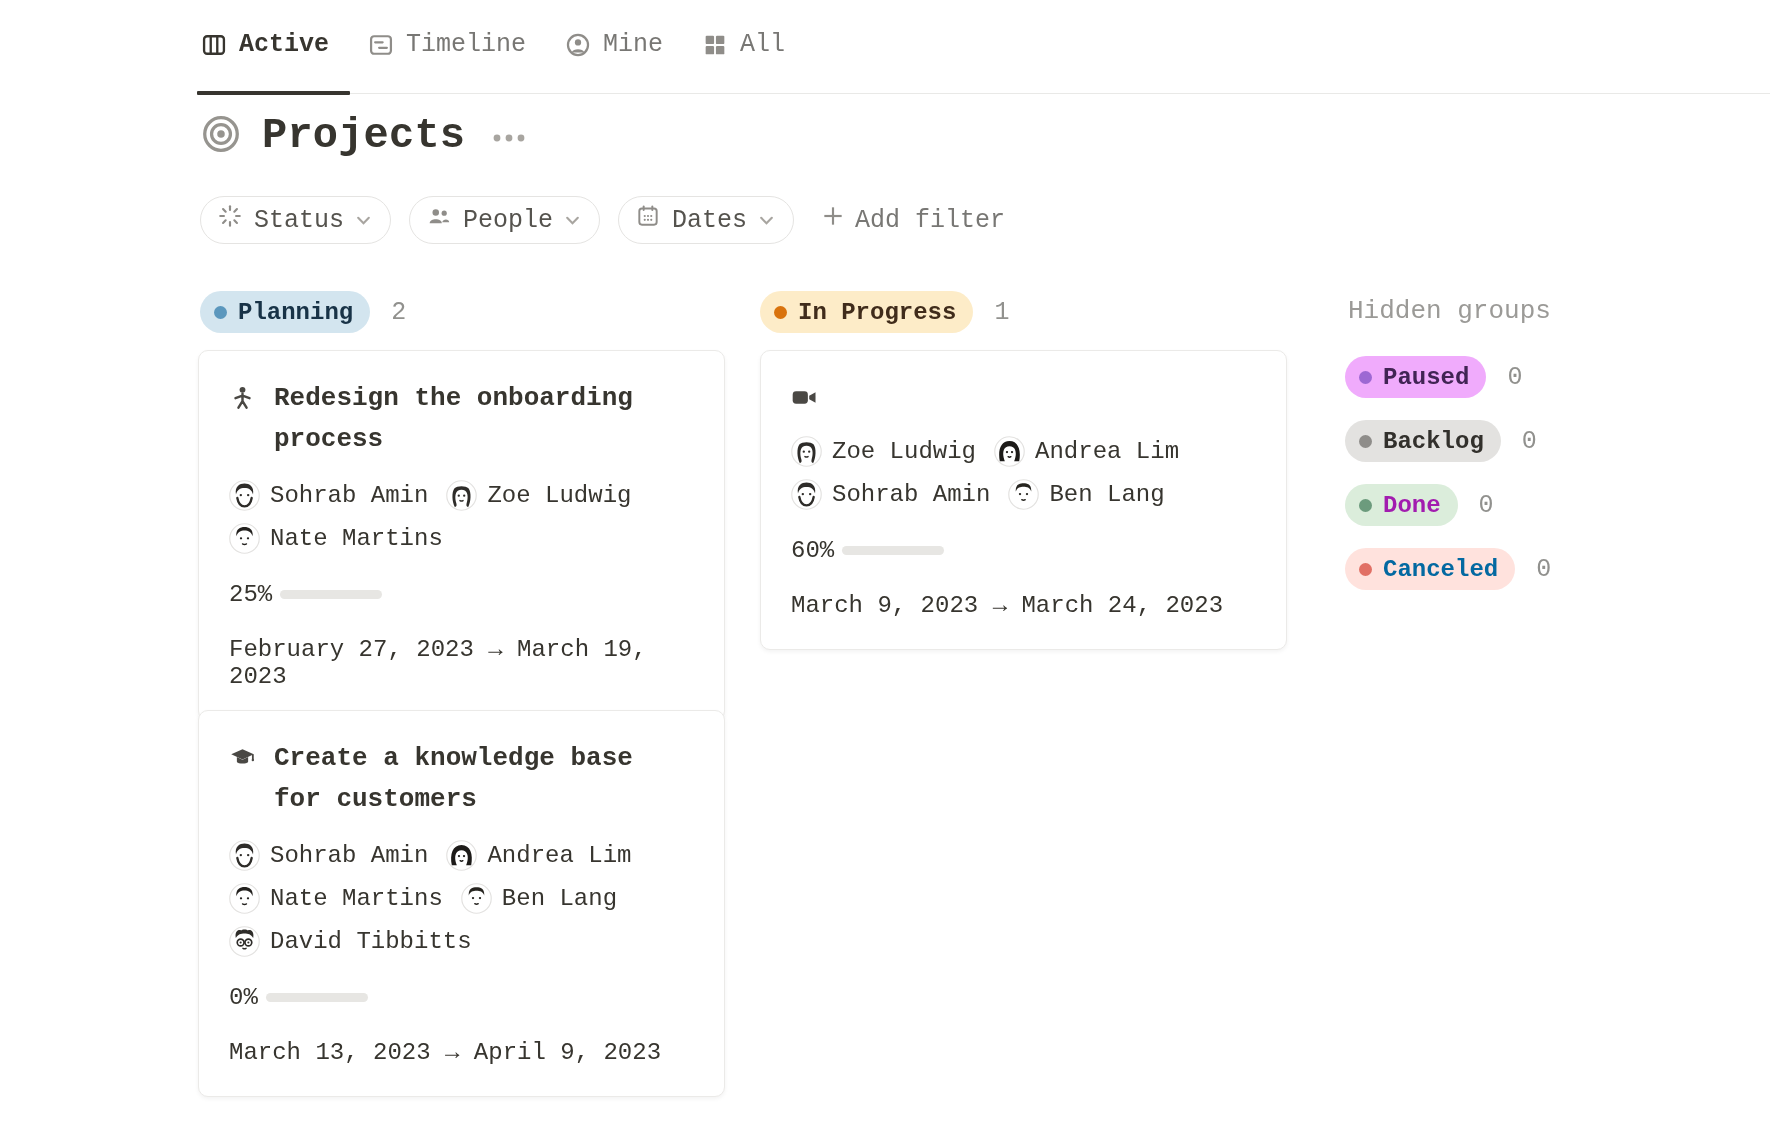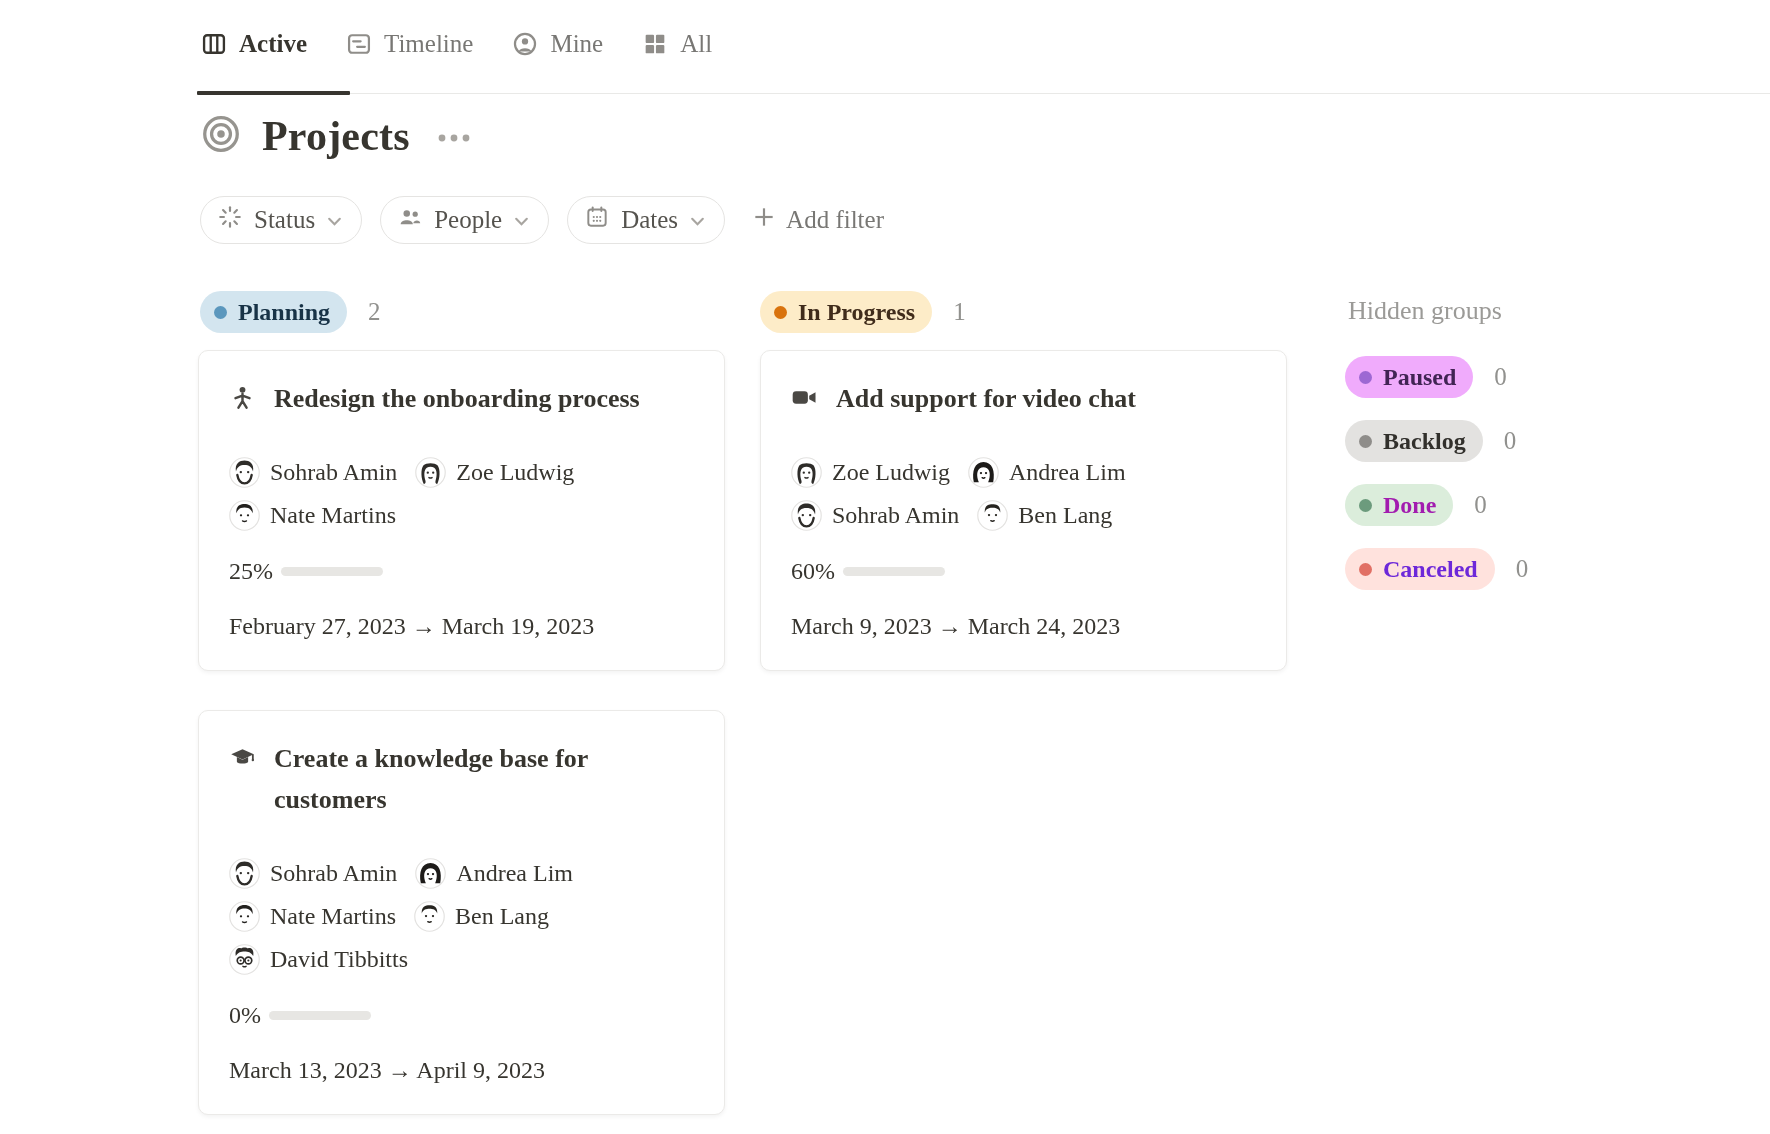--- a/index.html
+++ b/index.html
@@ -1,17 +1,17 @@
 <!DOCTYPE html>
 <html><head>
 <meta charset="utf-8">
 <style>
   html,body{margin:0;padding:0;background:#ffffff;}
   .canvas{position:relative;width:1770px;height:1134px;background:#ffffff;overflow:hidden;
-          font-family:Liberation Serif, serif;color:#37352f;}
+          font-family:Liberation Mono, monospace;color:#37352f;}
 
   
   .tabbar{position:absolute;left:0;top:0;right:0;height:94px;}
   .tabbar .divider{position:absolute;left:200px;right:0;bottom:0;height:1px;background:#e9e9e7;}
   .tabs{position:absolute;left:200px;top:30px;display:flex;gap:38px;align-items:center;}
   .tab{display:flex;align-items:center;gap:11px;font-size:25px;color:#787774;cursor:pointer;}
   .tab.active{color:#37352f;font-weight:600;}
   .tab svg{display:block;}
   .active-underline{position:absolute;left:197px;bottom:-1px;width:153px;height:4px;background:#37352f;border-radius:1px;}
 
@@ -32,21 +32,21 @@
          border-radius:21px;font-size:24px;font-weight:600;cursor:pointer;}
   .dot{width:13px;height:13px;border-radius:50%;flex:0 0 auto;}
   .gcount{font-size:25px;color:#91918e;margin-left:21px;}
 
   
   .card{position:absolute;width:527px;box-sizing:border-box;background:#fff;border:1px solid #ebeae8;
         border-radius:10px;box-shadow:0 2px 4px rgba(15,15,15,.05);padding:27px 32px 30px 30px;cursor:pointer;}
   .card-title-row{display:flex;gap:18px;}
   .card-icon{flex:0 0 auto;margin-top:6px;}
   .card-title{font-size:26px;font-weight:600;line-height:41px;max-width:378px;color:#37352f;}
-  .people{display:flex;flex-wrap:wrap;column-gap:18px;row-gap:12px;margin-top:38px;align-items:flex-end;}
+  .people{display:flex;flex-wrap:wrap;column-gap:18px;row-gap:12px;margin-top:20px;align-items:flex-end;}
   .person{display:flex;align-items:center;gap:10px;}
   .av{width:31px;height:31px;display:block;}
   .pname{font-size:24px;color:#37352f;white-space:nowrap;}
   .progress-row{display:flex;align-items:center;gap:8px;margin-top:27px;}
   .plabel{font-size:24px;color:#37352f;}
   .bar{width:102px;height:9px;border-radius:5px;overflow:hidden;}
   .bar-fill{height:100%;border-radius:5px;}
   .dates{margin-top:28px;font-size:24px;color:#37352f;}
 
   
@@ -372,21 +372,20 @@
   </div>
 
   <div class="card" style="left:760px;top:350px;">
     <div class="card-title-row">
       <span class="card-icon">
         <svg width="27" height="27" viewBox="0 0 24 24" fill="#4a4844">
             <rect x="1.5" y="6.5" width="13.5" height="11" rx="3"></rect>
             <path d="M21.8 7.4 L16.2 10.4 L16.2 13.6 L21.8 16.6 Z"></path>
           </svg>
       </span>
-      <span class="card-title">Add support for video chat</span>
     </div>
     <div class="people">
       <span class="person">
         <span>
             <svg class="av" viewBox="0 0 32 32">
               <use href="#av-zoe"></use>
             </svg>
           </span>
         <span class="pname">Zoe Ludwig</span>
       </span>
@@ -441,21 +440,21 @@
       <span class="gcount">0</span>
     </div>
     <div class="hidden-row">
       <span class="gpill" style="background-color: rgb(219, 237, 219); color: #a21caf;">
         <span class="dot" style="background-color: rgb(108, 155, 125);"></span>
         <span>Done</span>
       </span>
       <span class="gcount">0</span>
     </div>
     <div class="hidden-row">
-      <span class="gpill" style="background-color: rgb(255, 226, 221); color: #6d28d9;">
+      <span class="gpill" style="background-color: rgb(255, 226, 221); color: #0369a1;">
         <span class="dot" style="background-color: rgb(225, 111, 100);"></span>
         <span>Canceled</span>
       </span>
       <span class="gcount">0</span>
     </div>
   </div>
 
 </div>
 
 </body></html>

